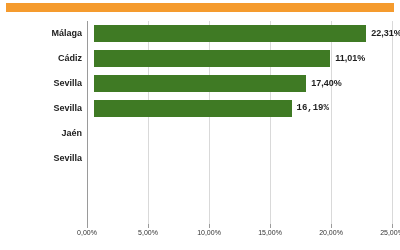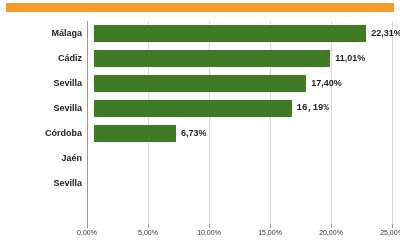--- a/index.html
+++ b/index.html
@@ -165,27 +165,20 @@
           <div class="bar-track">
             <div class="bar" style="width: 212.28px; background: rgb(63, 122, 36);"></div>
             <div class="bar-value" style="left: 217.28px;">17,40%</div>
           </div>
         </div>
         <div class="row">
           <div class="row-label">Sevilla</div>
           <div class="bar-track">
             <div class="bar" style="width: 197.518px; background: rgb(63, 122, 36);"></div>
             <div class="bar-value" style="left: 202.518px; font-family: Liberation Mono, monospace;">16,19%</div>
-          </div>
-        </div>
-        <div class="row">
-          <div class="row-label">Córdoba</div>
-          <div class="bar-track">
-            <div class="bar" style="width: 82.106px; background: rgb(63, 122, 36);"></div>
-            <div class="bar-value" style="left: 87.106px;">6,73%</div>
           </div>
         </div>
         <div class="row">
           <div class="row-label">Jaén</div>
         </div>
         <div class="row">
           <div class="row-label">Sevilla</div>
         </div>
       </div>
 

